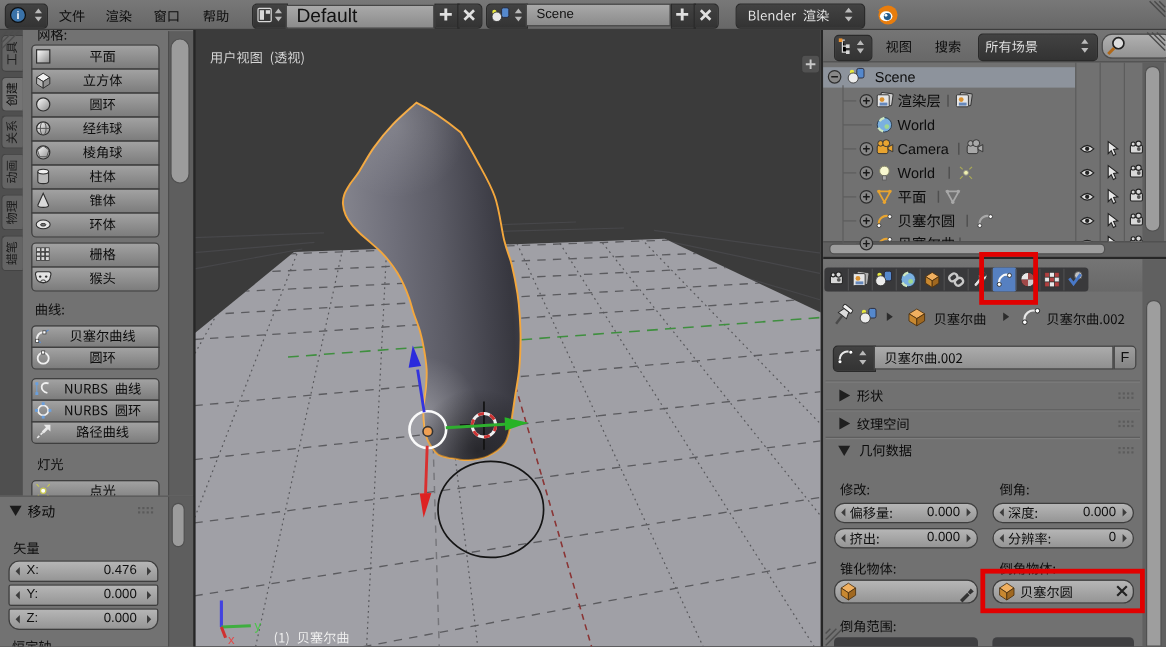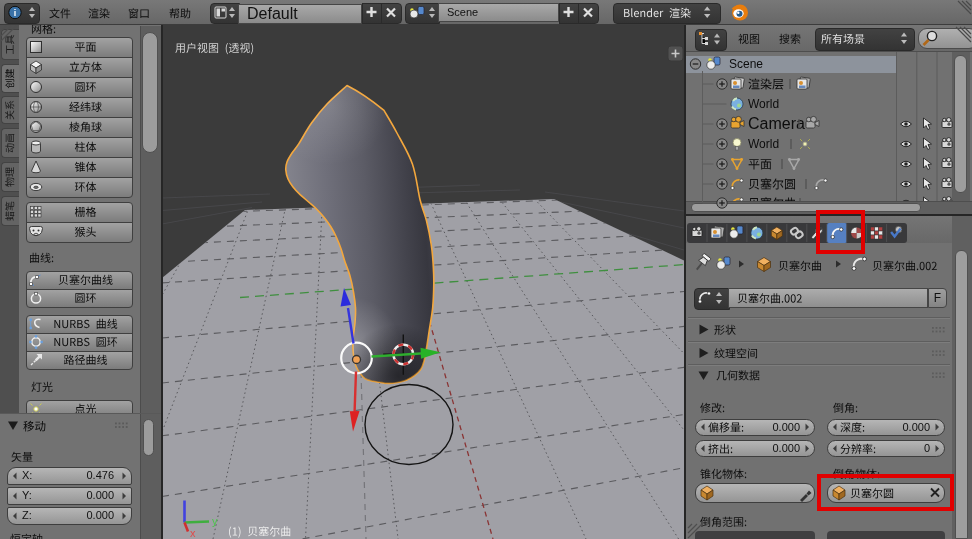--- a/index.html
+++ b/index.html
@@ -497,21 +497,21 @@
     <div style="position:absolute;left:684px;top:25px;width:2px;height:514px;background:#262626"></div>
     <div style="position:absolute;left:161px;top:25px;width:2px;height:514px;background:#262626"></div>
     <div style="position:absolute;left:686px;top:25px;width:286px;height:514px;background:#717171"></div>
     <div style="position:absolute;left:686px;top:25px;width:286px;height:27px;background:linear-gradient(#757575,#686868);border-bottom:1px solid #4e4e4e;box-sizing:border-box"></div>
     <div style="position:absolute;left:695px;top:29px;width:30px;height:20px;background:linear-gradient(#424242,#333333);border:1px solid #2a2a2a;border-radius:4px"></div>
     <div style="position:absolute;left:815px;top:28px;width:98px;height:21px;background:linear-gradient(#424242,#333333);border:1px solid #2a2a2a;border-radius:4px"></div>
     <div style="position:absolute;left:918px;top:28px;width:60px;height:21px;background:linear-gradient(#b0b0b0,#929292);border:1px solid #4b4b4b;border-radius:9px;box-sizing:border-box"></div>
     <div style="position:absolute;left:686px;top:56px;width:210px;height:17px;background:#8d939c"></div>
     <div style="position:absolute;left:729px;top:56px;width:80px;height:17px;font-size:12px;color:#0d0d0d;line-height:16px">Scene</div>
     <div style="position:absolute;left:748px;top:96px;width:80px;height:17px;font-size:12px;color:#0d0d0d;line-height:16px">World</div>
-    <div style="position:absolute;left:748px;top:116px;width:80px;height:17px;font-size:16px;color:#0d0d0d;line-height:16px">Camera</div>
+    <div style="position:absolute;left:748px;top:116px;width:80px;height:17px;font-size:12px;color:#0d0d0d;line-height:16px">Camera</div>
     <div style="position:absolute;left:748px;top:136px;width:80px;height:17px;font-size:12px;color:#0d0d0d;line-height:16px">World</div>
     <div style="position:absolute;left:952px;top:52px;width:18px;height:149px;background:#5f5f5f"></div>
     <div style="position:absolute;left:954px;top:55px;width:13px;height:138px;background:#9d9d9d;border:1px solid #505050;border-radius:6px;box-sizing:border-box"></div>
     <div style="position:absolute;left:686px;top:201px;width:286px;height:13px;background:#606060;border-top:1px solid #4e4e4e;box-sizing:border-box"></div>
     <div style="position:absolute;left:691px;top:203px;width:230px;height:9px;background:#9d9d9d;border:1px solid #505050;border-radius:4px;box-sizing:border-box"></div>
     <div style="position:absolute;left:686px;top:214px;width:286px;height:2px;background:#262626"></div>
     <div style="position:absolute;left:686px;top:216px;width:286px;height:27px;background:linear-gradient(#757575,#686868)"></div>
     <div style="position:absolute;left:687px;top:223px;width:220px;height:20px;background:#39393b;border-radius:3px"></div>
     <div style="position:absolute;left:827px;top:223px;width:20px;height:20px;background:#5680c1;border-radius:2px"></div>
     <div style="position:absolute;left:694px;top:288px;width:34px;height:20px;background:linear-gradient(#424242,#333333);border:1px solid #2a2a2a;border-radius:4px 0 0 4px"></div>

